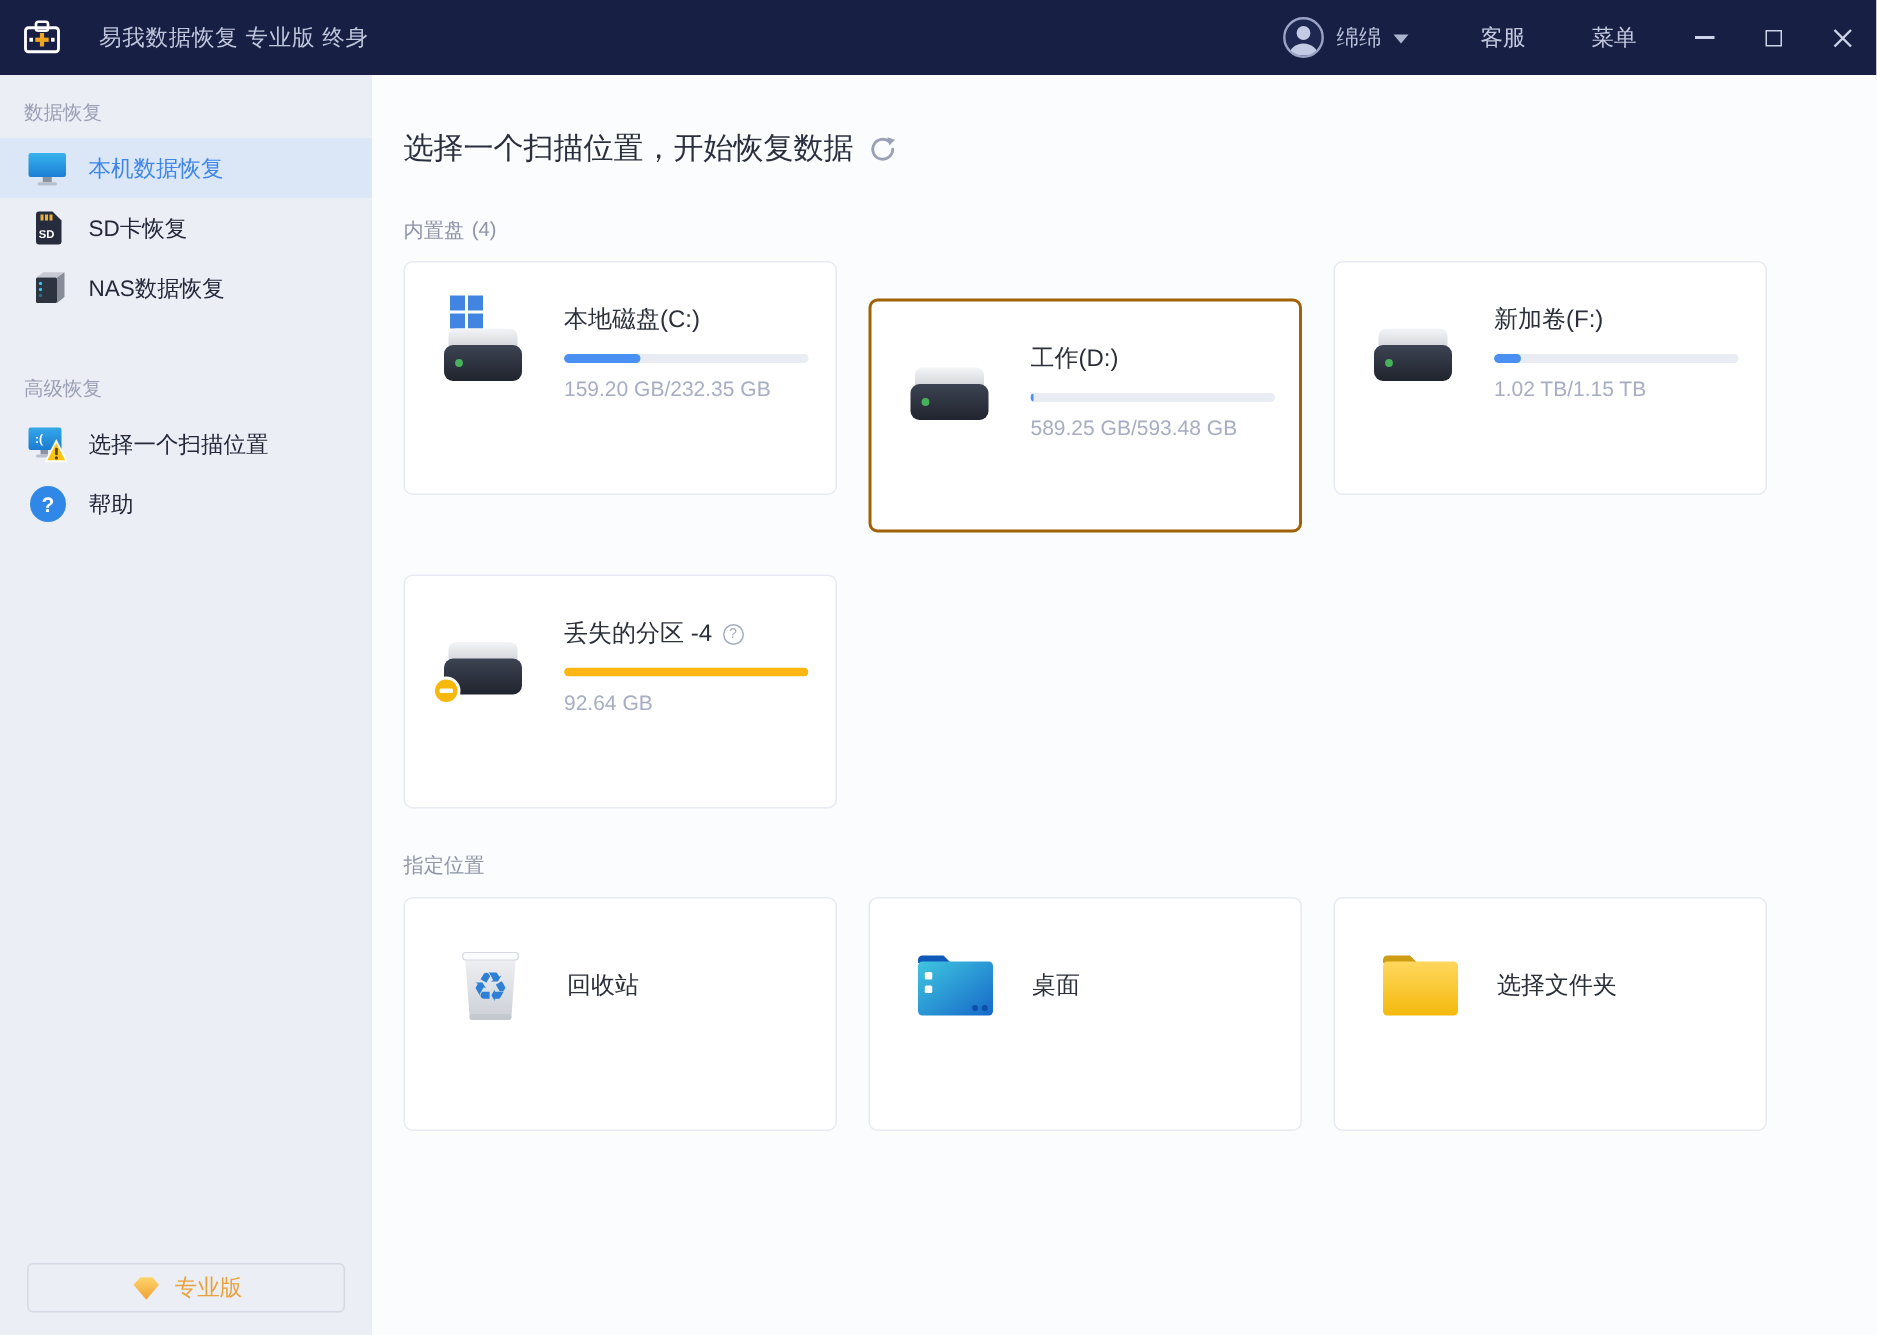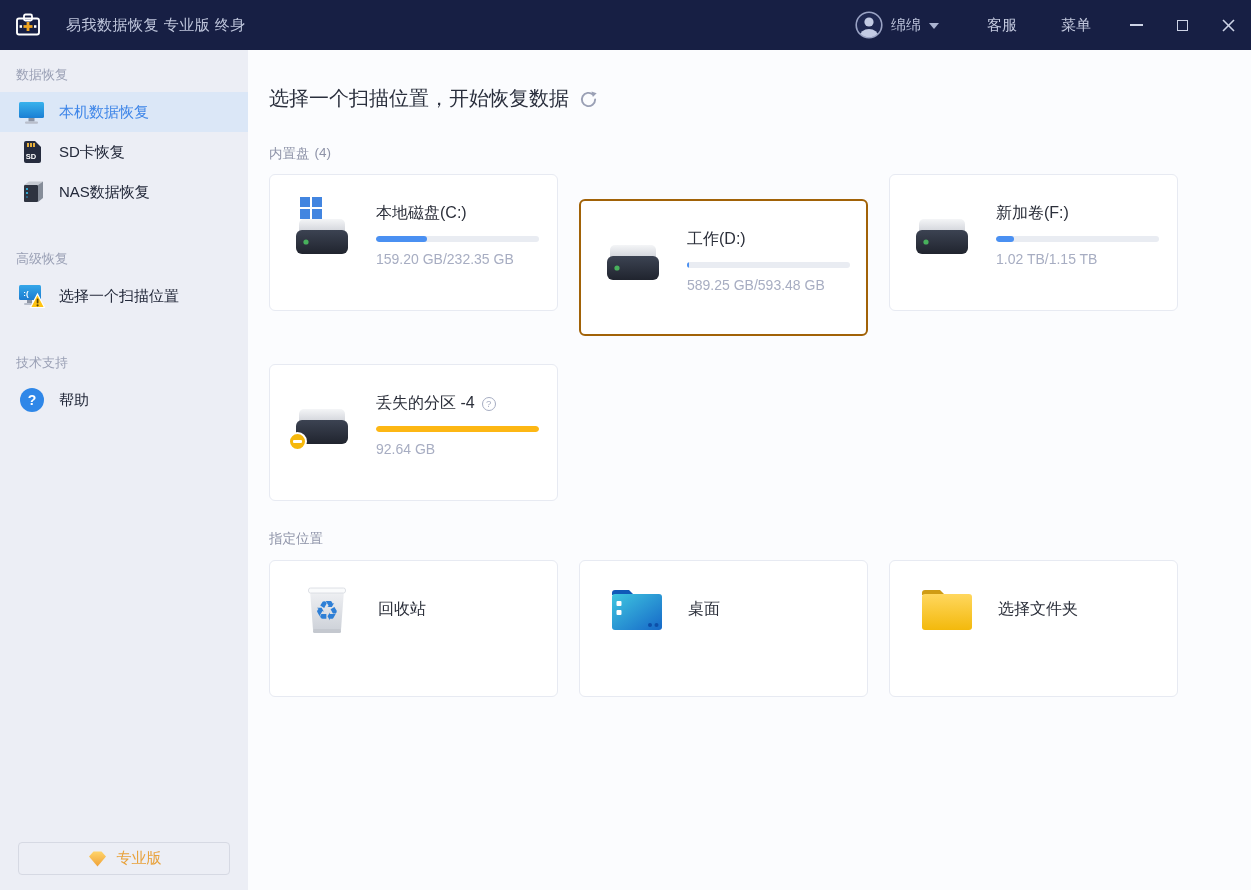--- a/index.html
+++ b/index.html
@@ -60,21 +60,21 @@
   }
   .refresh-btn { display:flex; cursor:pointer; margin-top:2px; }
   .sec-label { font-size:13.5px; color:#8e93a8; display:flex; gap:5px; }
   .sec-internal { margin-top:33px; }
   .sec-locations { margin-top:29px; }
   .card-row { display:flex; gap:21px; margin-top:12px; }
   .row-drives { margin-top:11px; }
   .row-lost { margin-top:28px; }
 
   .card {
-    width:289px; height:137px; background:#fff; border:1px solid #e7eaf2;
+    width:289px; height:156px; background:#fff; border:1px solid #e7eaf2;
     border-radius:6px; position:relative; cursor:pointer;
   }
   .card.selected { border:2px solid #a16207;margin-top:25px; }
 
   .drive-card .card-body { display:flex; padding:24px 20px 0 24px; }
   .icon-wrap { position:relative; width:56px; height:62px; flex-shrink:0; }
   .hdd-svg { position:absolute; left:0; bottom:4px; }
   .win-badge {
     position:absolute; top:-2px; left:6px; width:22px; height:22px;
     display:grid; grid-template-columns:10px 10px; grid-template-rows:10px 10px; gap:2px;
@@ -228,21 +228,20 @@
           <rect x="9" y="17" width="5" height="3" fill="#8b93a3"></rect>
           <rect x="6" y="20" width="11" height="2" rx="1" fill="#b9bfcc"></rect>
           <polygon points="19.5,11 26.5,24.5 12.5,24.5" fill="#ffc312" stroke="#fff" stroke-width="1.2"></polygon>
           <rect x="18.7" y="15.5" width="1.8" height="5" rx="0.9" fill="#5c4500"></rect>
           <circle cx="19.6" cy="22.3" r="1.1" fill="#5c4500"></circle>
         </svg>
       </span>
       <span>选择一个扫描位置</span>
     </div>
 
-    <div class="side-label mt">技术支持</div>
 
     <div class="side-item">
       <span class="s-icon">
         <svg width="26" height="26" viewBox="0 0 26 26">
           <circle cx="13" cy="13" r="12" fill="#2f87e8"></circle>
           <text x="13" y="18" font-size="14" font-weight="bold" fill="#fff" text-anchor="middle" font-family="Liberation Sans,sans-serif">?</text>
         </svg>
       </span>
       <span>帮助</span>
     </div>

